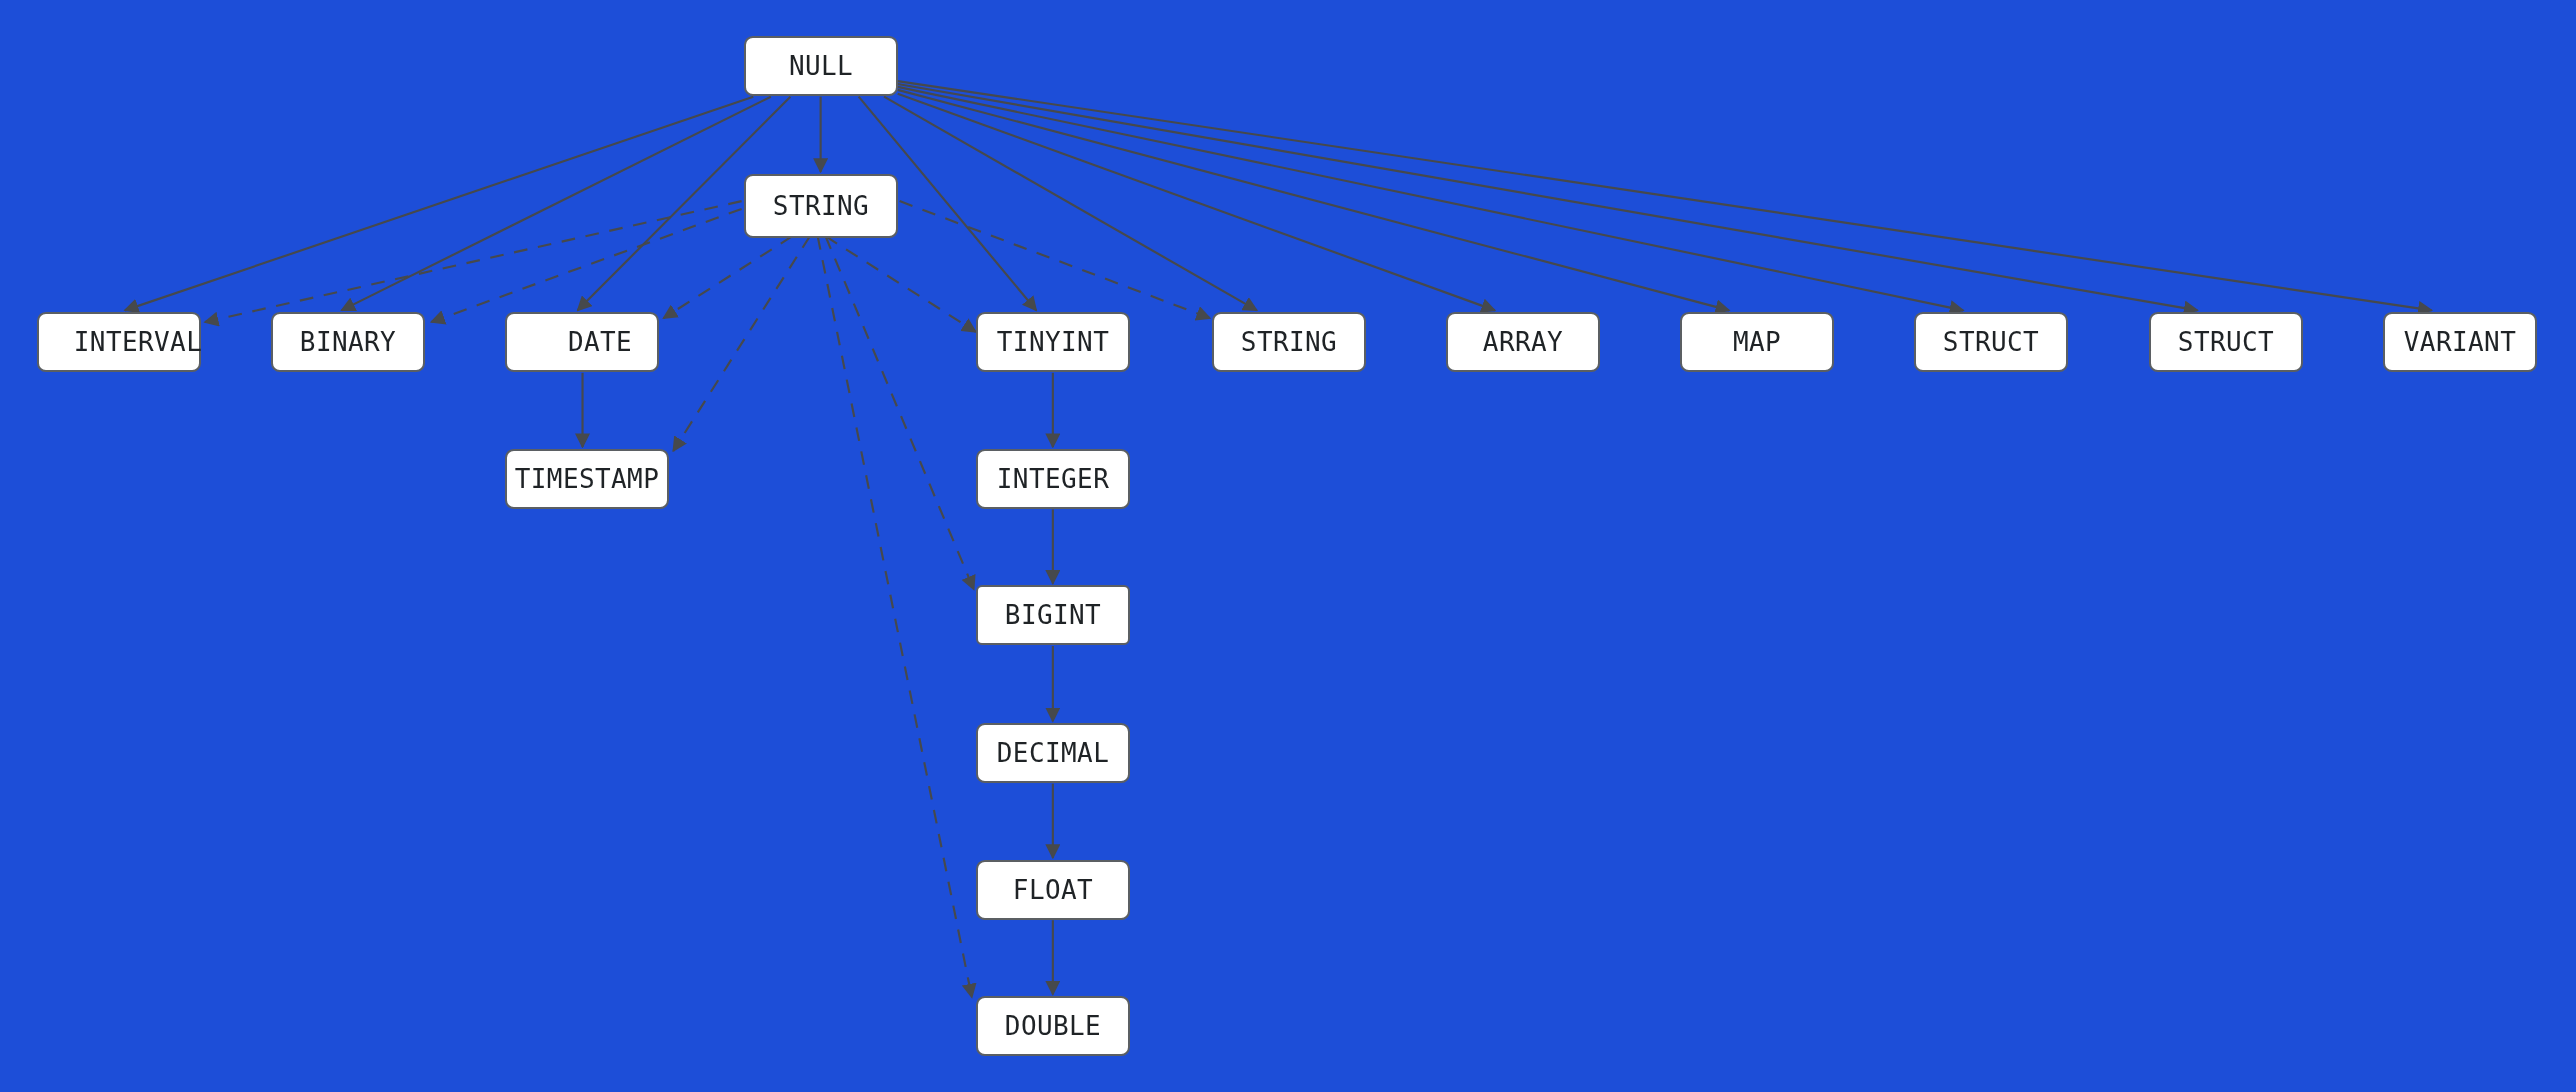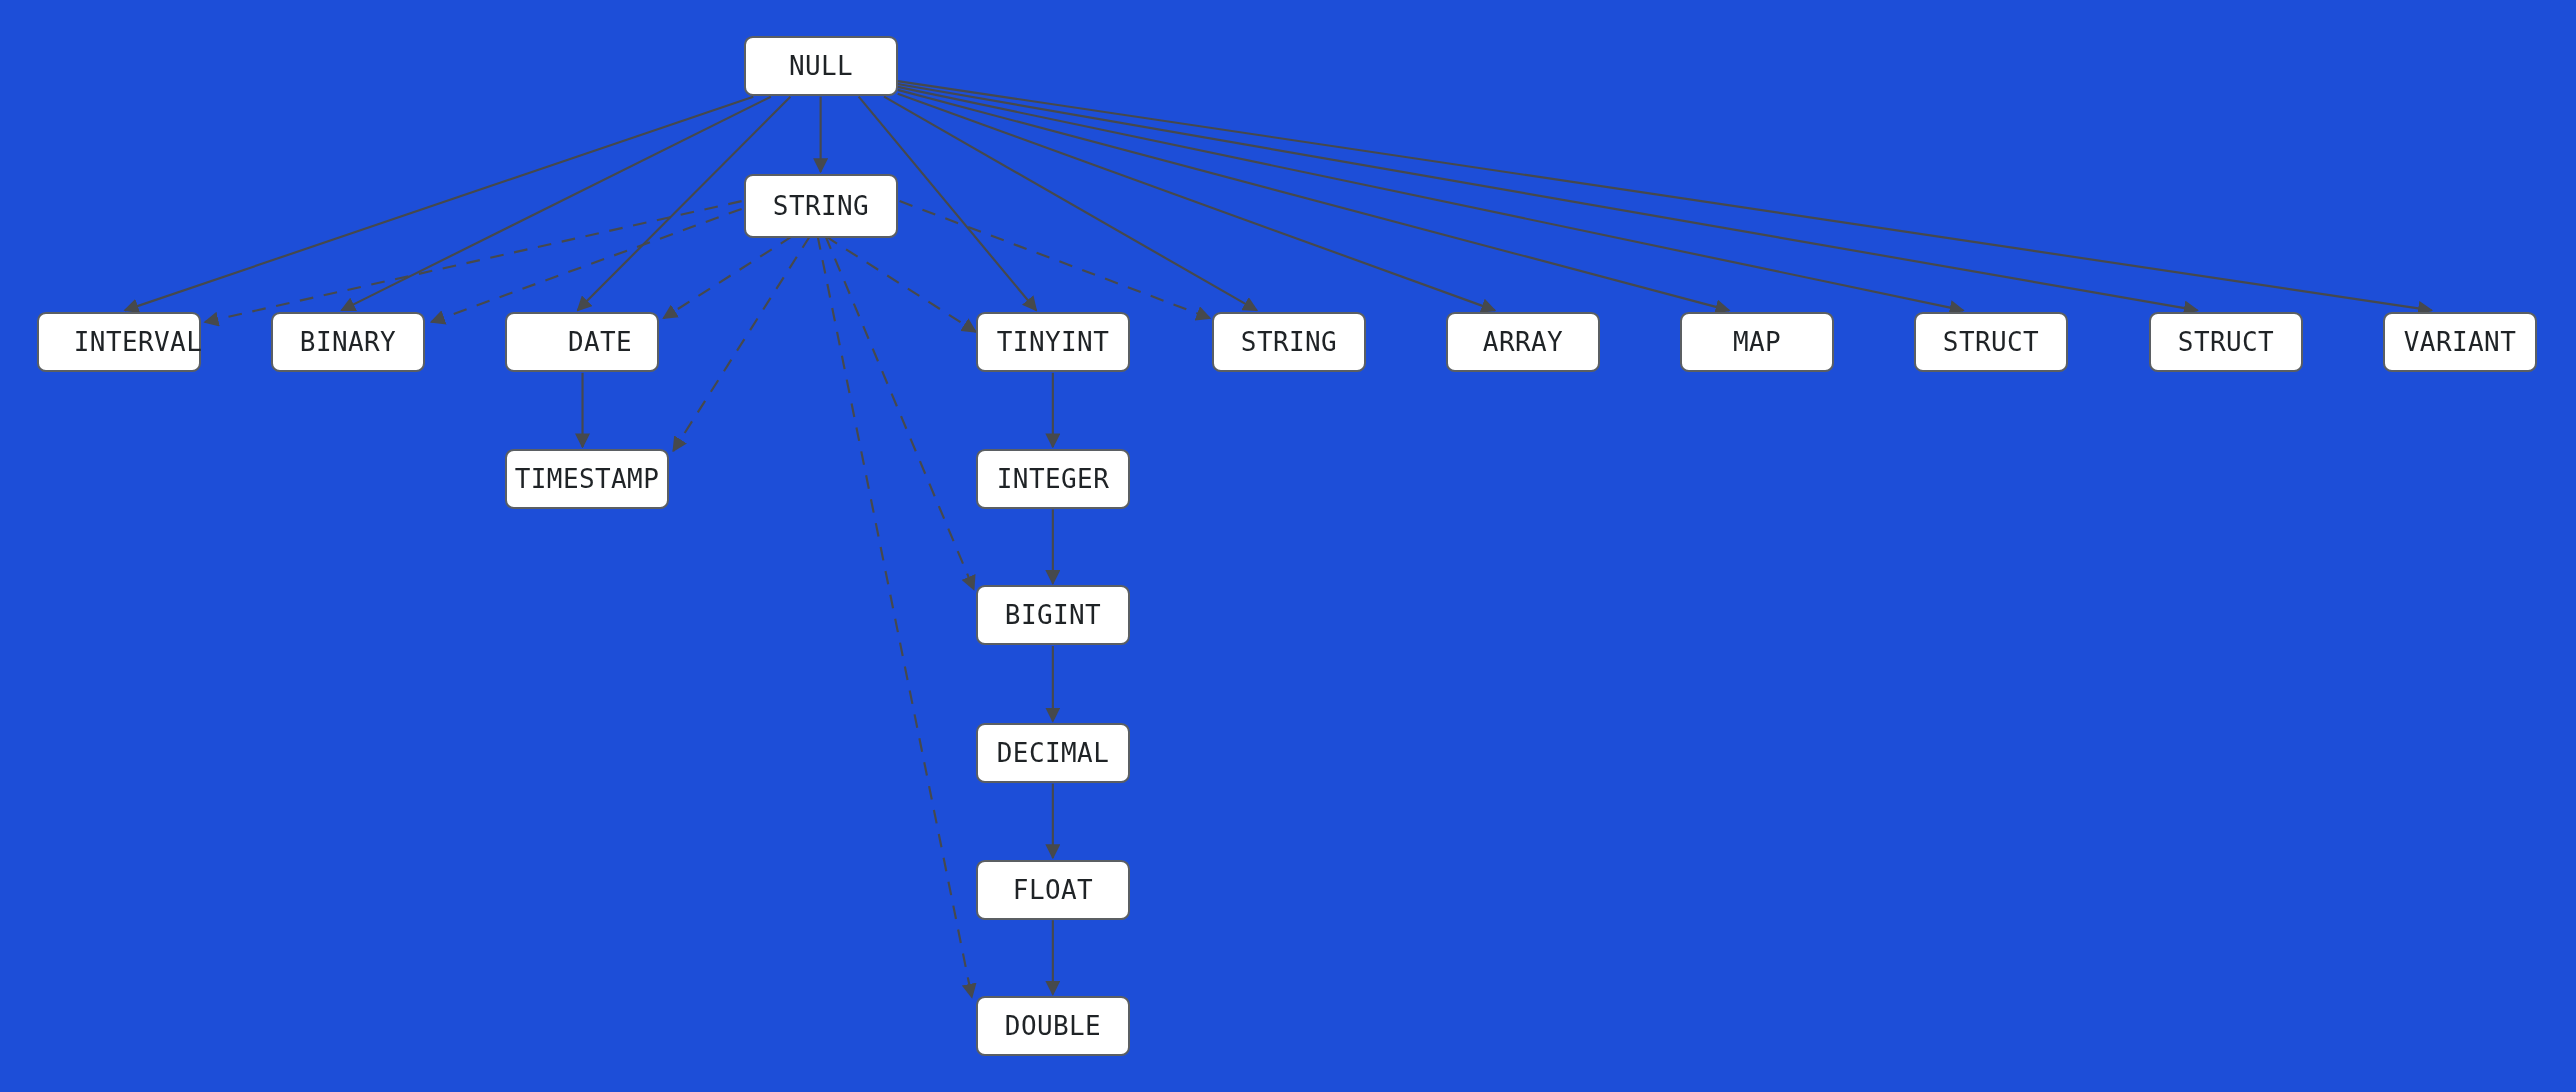--- a/index.html
+++ b/index.html
@@ -109,21 +109,21 @@
       </div>
       <div class="node" style="left: 505px; top: 449px; width: 164px; height: 60px;">
         <span class="node-label">TIMESTAMP</span>
       </div>
       <div class="node" style="left: 976px; top: 312px; width: 154px; height: 60px;">
         <span class="node-label">TINYINT</span>
       </div>
       <div class="node" style="left: 976px; top: 449px; width: 154px; height: 60px;">
         <span class="node-label">INTEGER</span>
       </div>
-      <div class="node" style="left: 976px; top: 585px; width: 154px; height: 60px;">
+      <div class="node" style="left: 976px; top: 585px; width: 154px; height: 60px; border-radius: 6px;">
         <span class="node-label">BIGINT</span>
       </div>
       <div class="node" style="left: 976px; top: 723px; width: 154px; height: 60px;">
         <span class="node-label">DECIMAL</span>
       </div>
       <div class="node" style="left: 976px; top: 860px; width: 154px; height: 60px;">
         <span class="node-label">FLOAT</span>
       </div>
       <div class="node" style="left: 976px; top: 996px; width: 154px; height: 60px;">
         <span class="node-label">DOUBLE</span>

